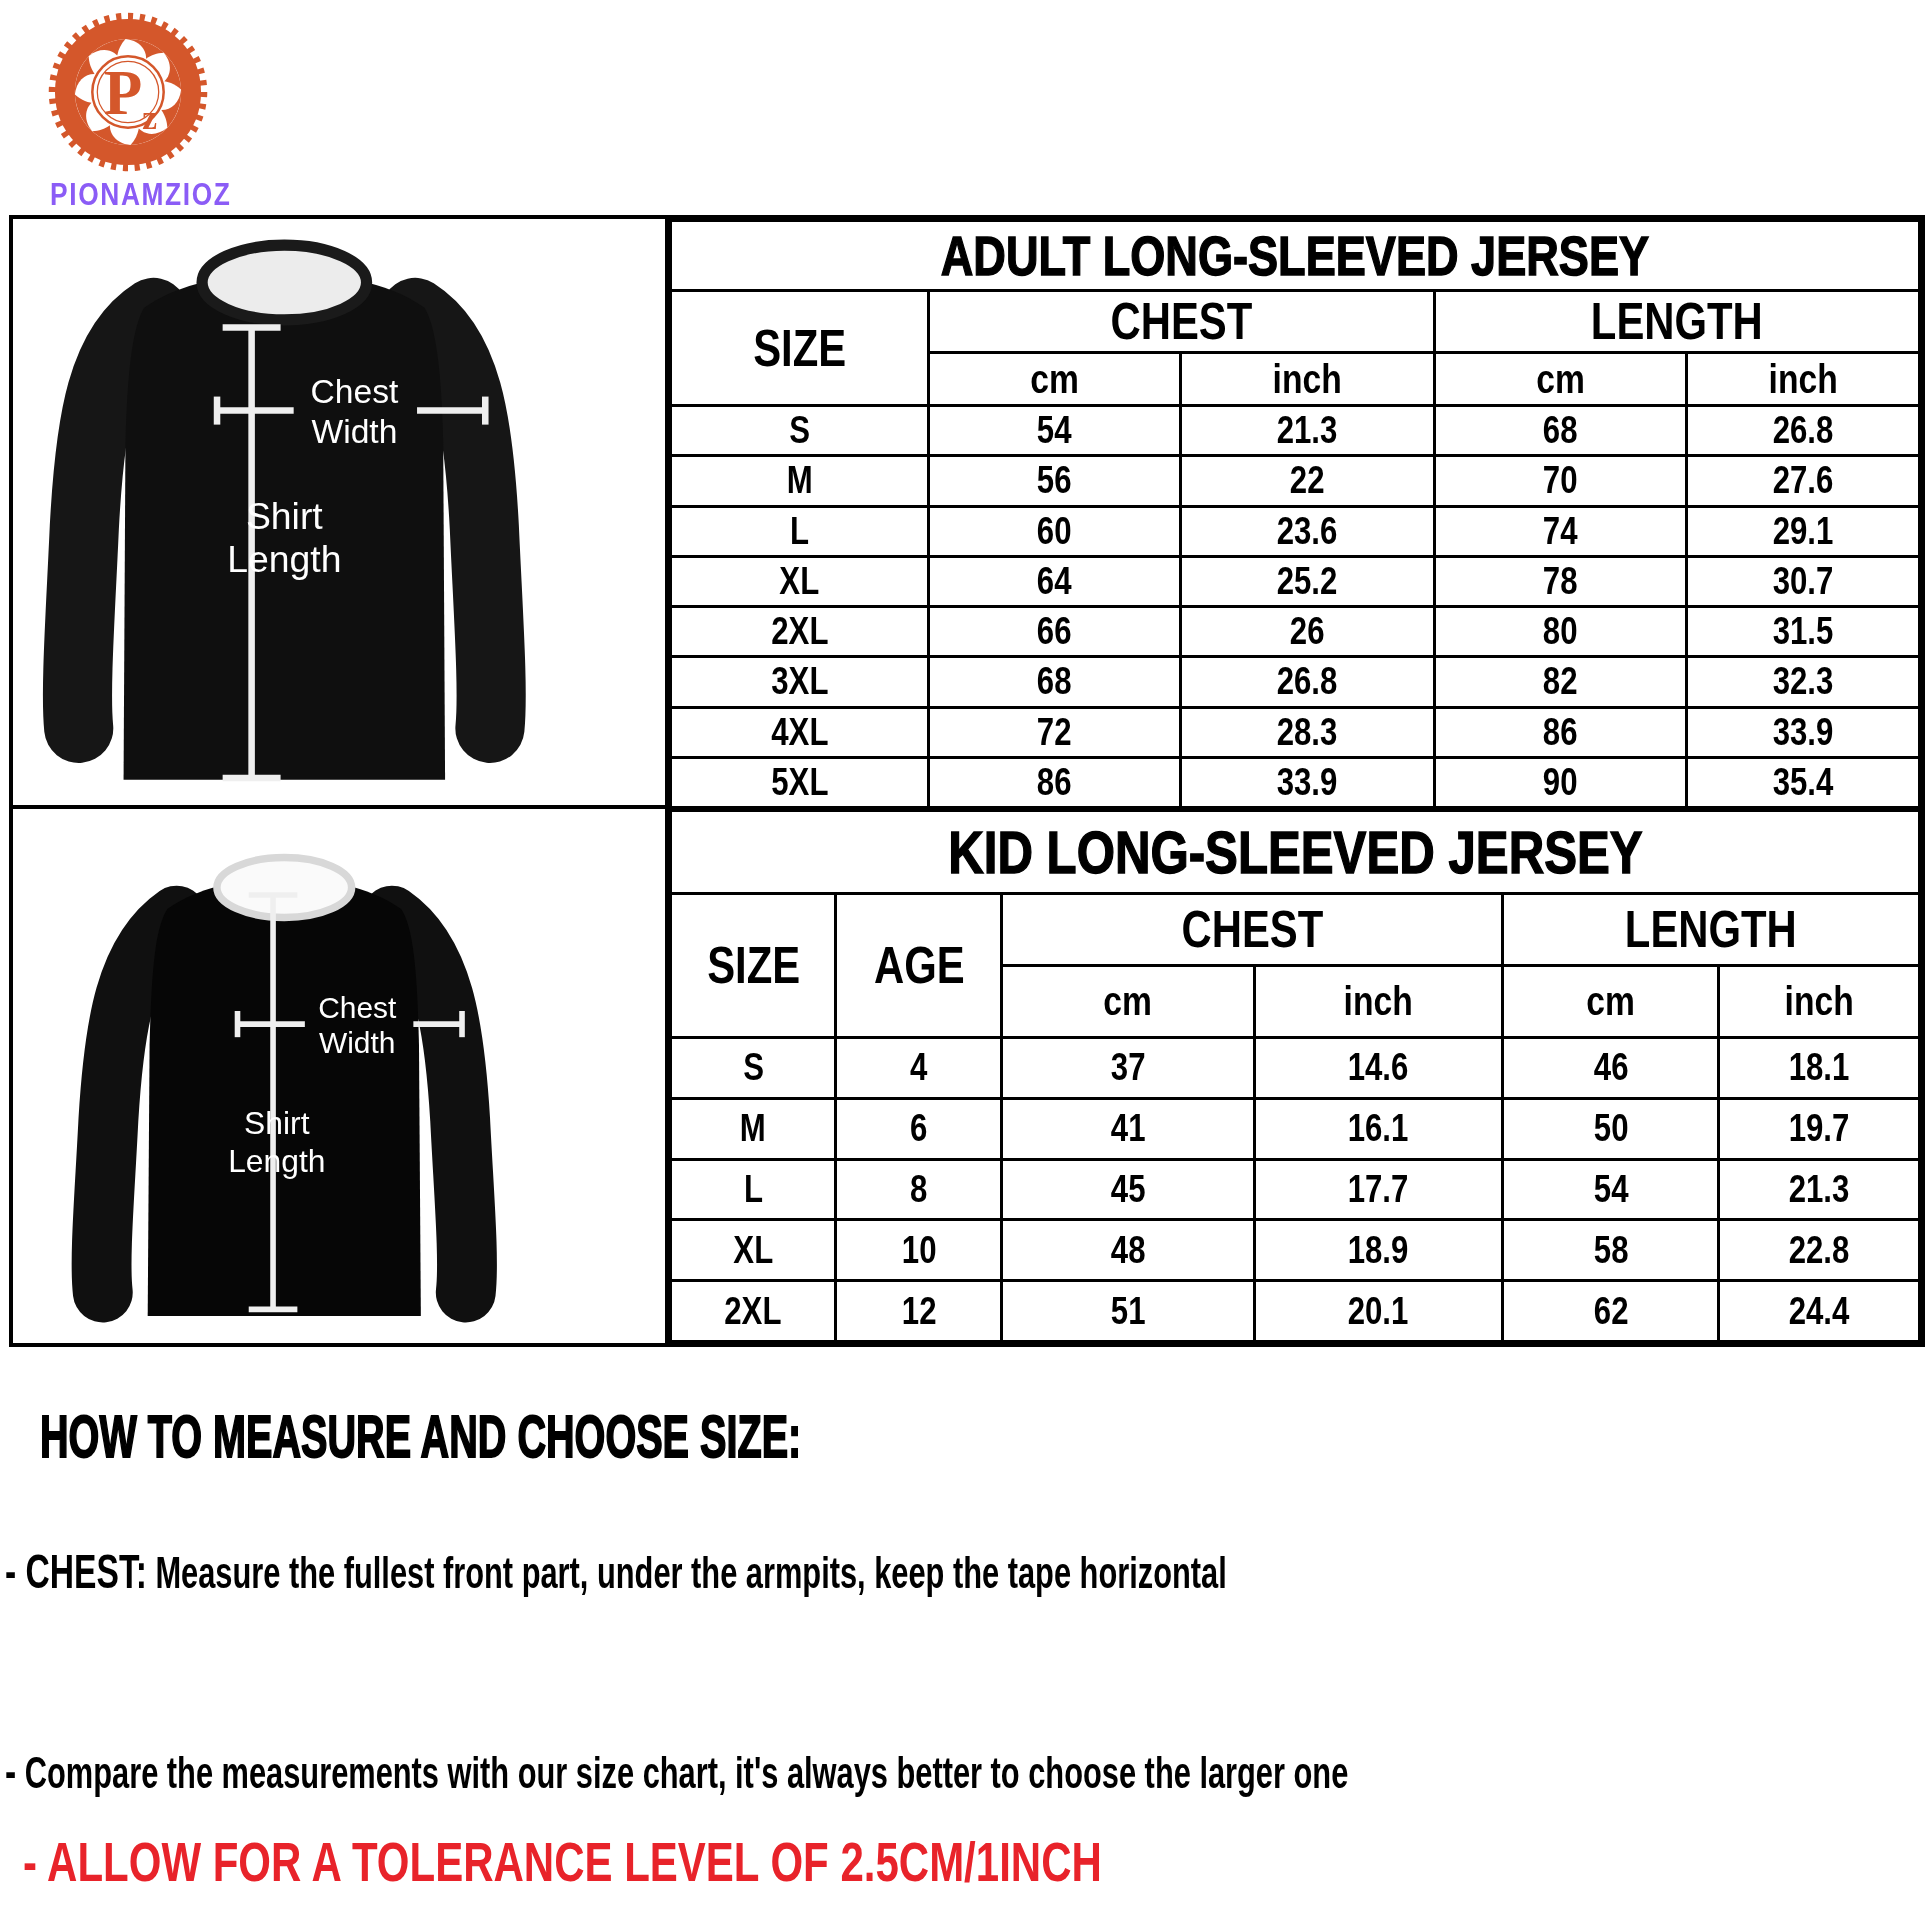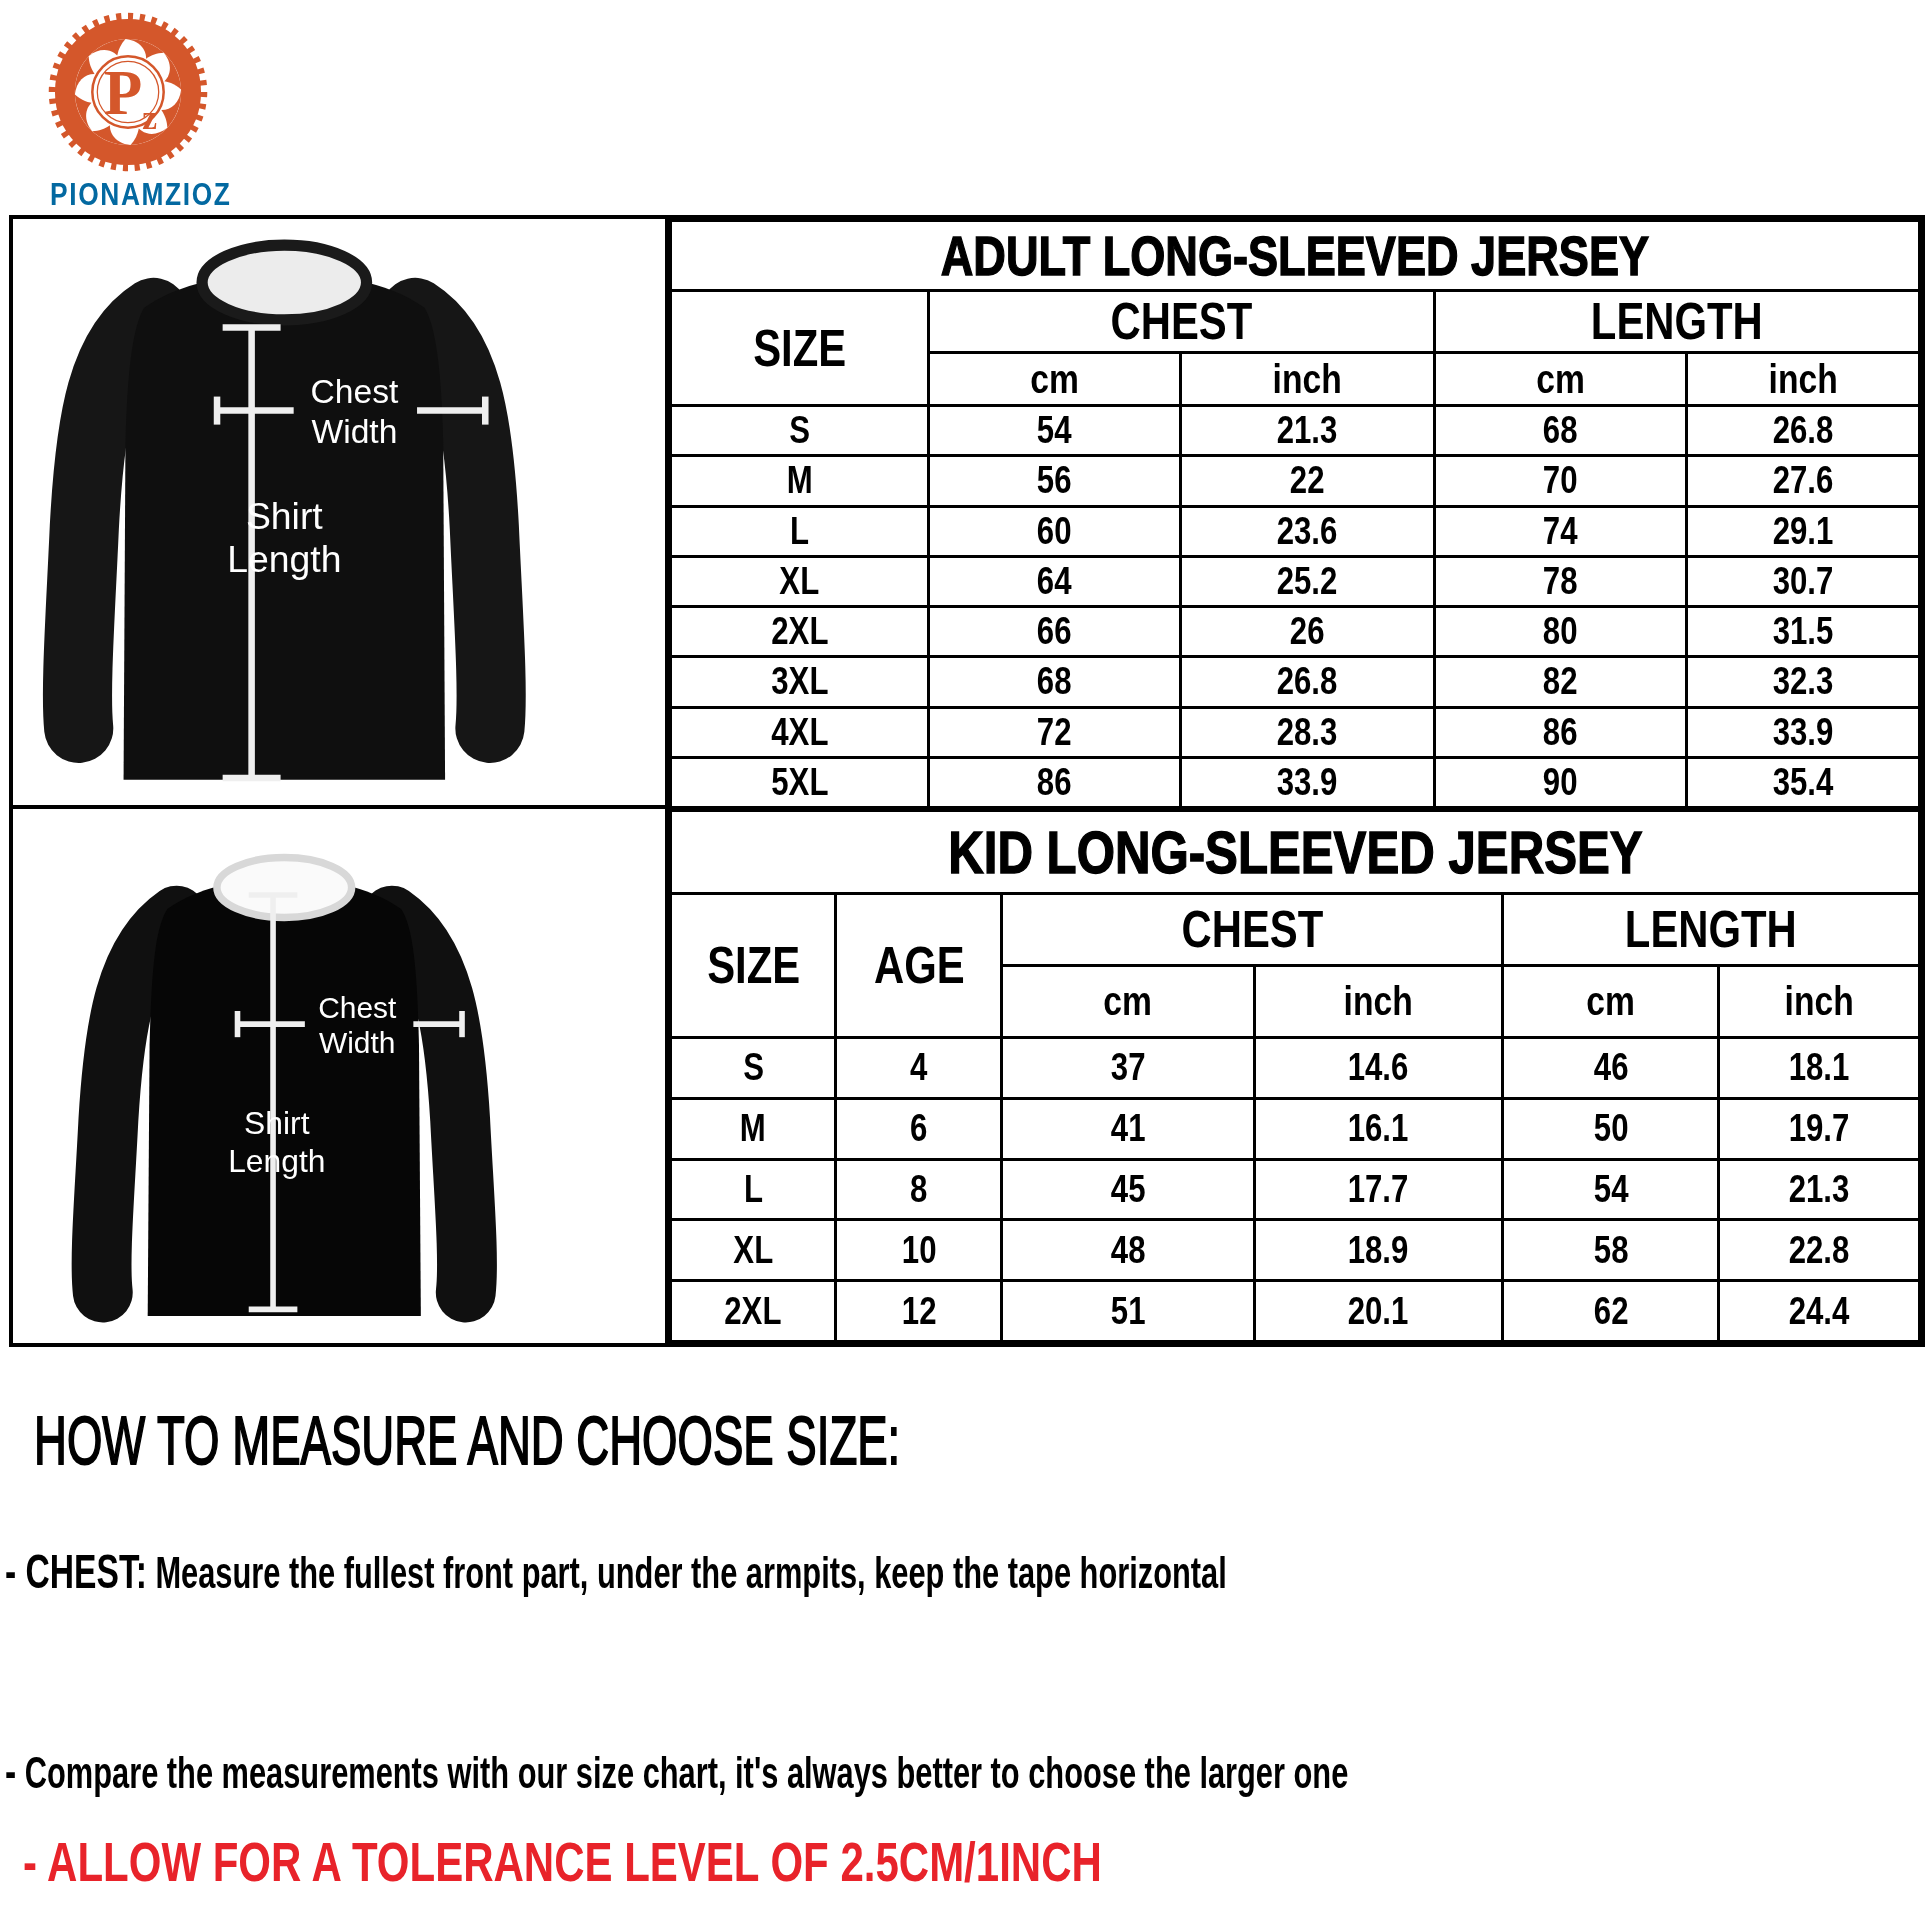--- a/index.html
+++ b/index.html
@@ -6,21 +6,21 @@
   #canvas{position:relative;width:1928px;height:1928px;background:#fff;overflow:hidden;
           font-family:"Liberation Sans",sans-serif;color:#000;}
 
   
   .sq{display:inline-block;transform:scaleX(0.82);transform-origin:center center;white-space:nowrap;}
   .sqL{display:inline-block;transform:scaleX(0.70);transform-origin:left center;white-space:nowrap;}
 
   
   #logo{position:absolute;left:34px;top:9.4px;width:188px;text-align:center;}
   #logo svg{width:166px;height:166px;display:block;margin:0 auto;}
-  #brand-name{color:#0369a1;font-weight:bold;font-size:31px;letter-spacing:1.9px;margin-top:1.9px;}
+  #brand-name{color:#8b5cf6;font-weight:bold;font-size:31px;letter-spacing:1.9px;margin-top:1.9px;}
   #brand-name .sq{transform:scaleX(0.85);}
 
   
   #page-title{position:absolute;left:0;top:19px;width:100%;text-align:center;
               font-size:174px;font-weight:bold;line-height:1;word-spacing:32px;
               -webkit-text-stroke:2.8px #000;}
   #page-title .sq{transform:scaleX(0.72);}
 
   
   #main{position:absolute;left:9.4px;top:215px;width:1908px;height:1124px;
@@ -44,21 +44,21 @@
   table.adult-t .group-row{height:51px;}
   table.adult-t .unit-row{height:53px;}
   table.kid-t .title-row{height:83px;}
   table.kid-t .group-row{height:72px;}
   table.kid-t .unit-row{height:72px;}
 
   
   .fig{width:100%;height:100%;display:block;}
 
   
-  #howto-heading{position:absolute;left:34px;top:1405px;font-size:69px;font-weight:normal;
+  #howto-heading{position:absolute;left:40px;top:1405px;font-size:60px;font-weight:bold;
                  line-height:1.05;-webkit-text-stroke:1.9px #000;}
   #howto-heading .sqL{transform:scaleX(0.66);}
   .bullet{position:absolute;left:5px;font-size:44px;line-height:1.1;}
   .bullet .lbl{font-weight:bold;font-size:48px;}
   .bullet .txt{font-weight:bold;}
   #bullet-1{top:1546px;}
   #bullet-2{top:1646px;}
   #bullet-3{top:1746px;}
   #tolerance-note{position:absolute;left:22.6px;top:1834px;font-size:56px;font-weight:bold;
                   color:#e8232a;line-height:1;text-align:right;}

